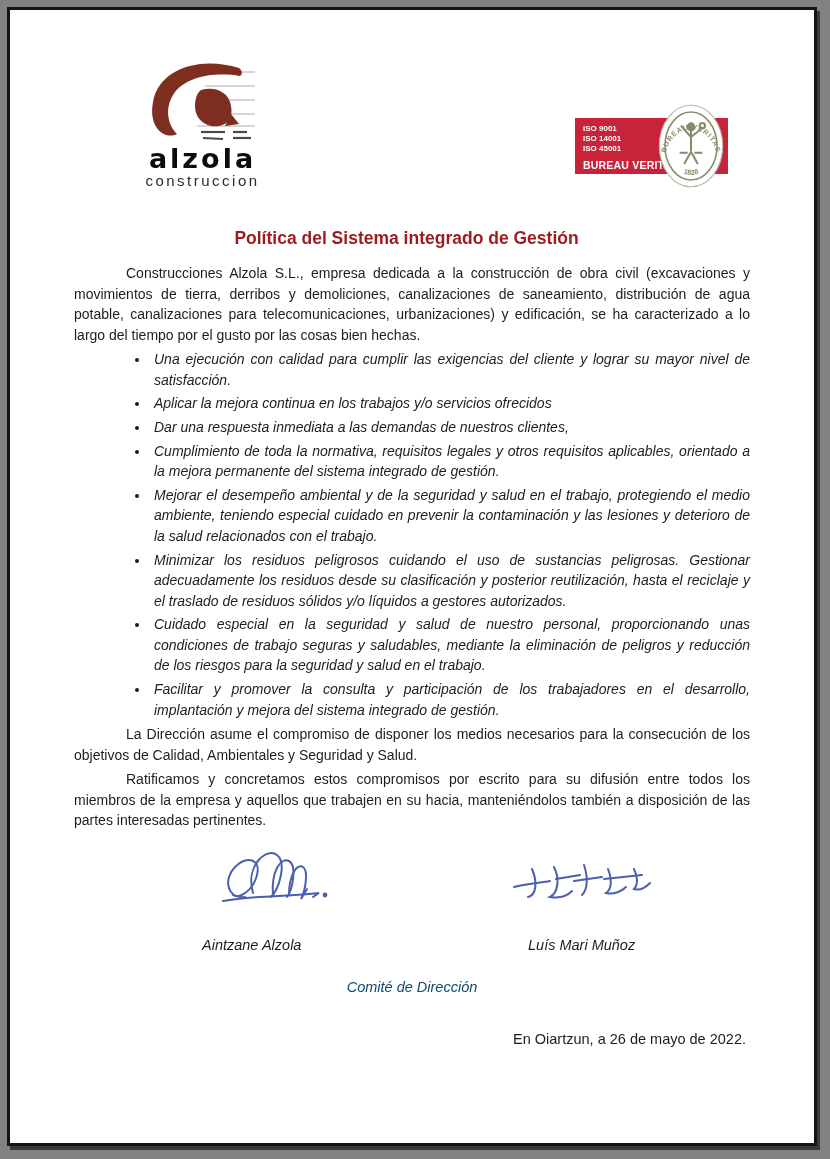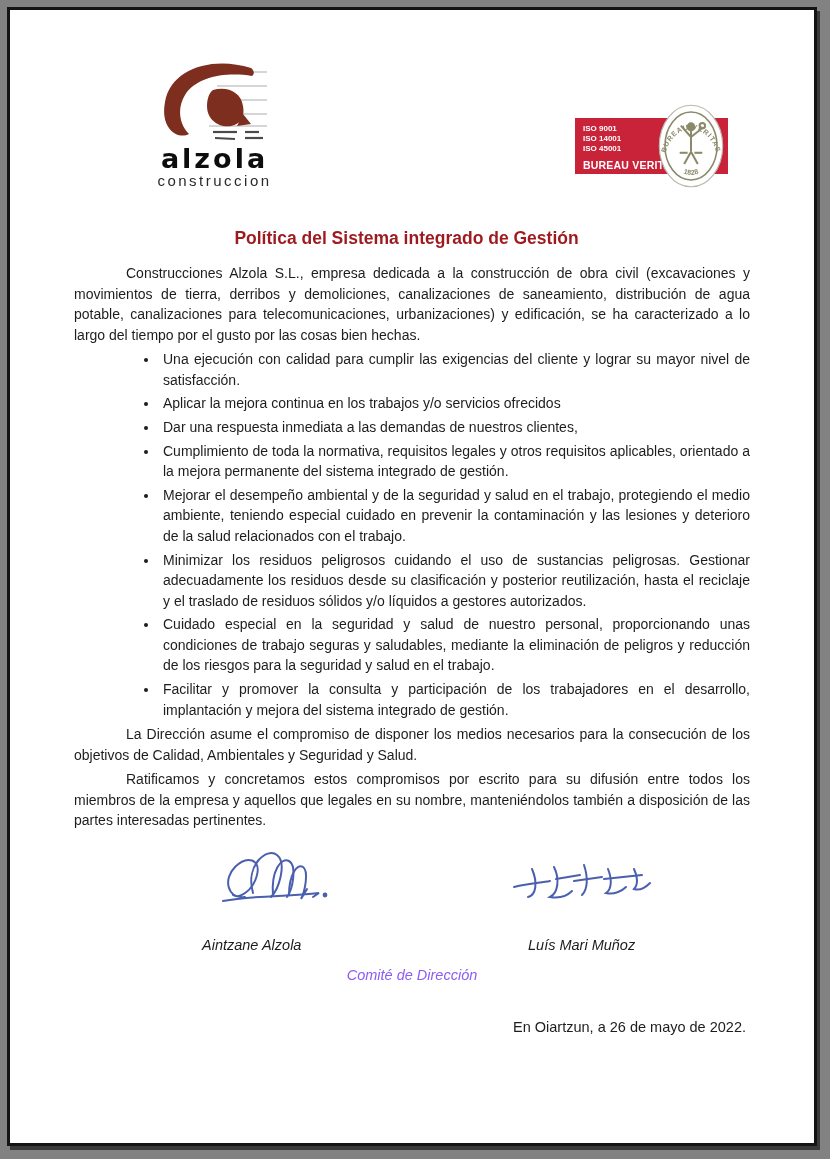--- a/index.html
+++ b/index.html
@@ -16,21 +16,21 @@
     width:810px; height:1139px;
     background:#ffffff;
     border:3px solid #141414;
     box-shadow:3px 4px 0 rgba(0,0,0,0.55);
     box-sizing:border-box;
     overflow:hidden;
   }
 
   
   .header{position:relative;height:190px;}
-  .logo{position:absolute;left:132px;top:52px;width:145px;text-align:center;}
+  .logo{position:absolute;left:120px;top:52px;width:145px;text-align:center;}
   .logo-mark{width:120px;height:86px;display:block;margin:0 auto;}
   .logo-name{
     font-weight:bold;font-size:27px;letter-spacing:3px;color:#0d0d0d;
     line-height:0.85; font-family:"DejaVu Sans", sans-serif;
   }
   .logo-sub{
     font-size:15px;letter-spacing:2.5px;color:#2a2a2a;margin-top:1px;
     font-family:"Liberation Sans", sans-serif;
   }
 
@@ -57,34 +57,35 @@
     font-size:14px;line-height:1.47;color:#1d1d1d;
     text-align:justify;
   }
   .body-text p{margin:0 0 4px 0;}
   p.indent{text-indent:52px;}
   ul.policy-list{
     margin:2px 0 4px 0;
     padding-left:72px;
   }
   ul.policy-list li{
-    margin:0 0 3px 13px;
+    margin:0 0 3px 4px;
     padding-left:4px;
+    font-style:italic;
   }
   .closing{margin-top:2px;}
 
   
   .sig-row{position:relative;height:92px;margin-top:14px;}
   .sig-left{position:absolute;left:205px;top:0;}
   .sig-right{position:absolute;left:500px;top:12px;}
   .names-row{position:relative;height:26px;font-style:italic;font-size:14.5px;color:#1d1d1d;}
   .name-left{position:absolute;left:192px;}
   .name-right{position:absolute;left:518px;}
   .committee{
-    text-align:center;font-style:italic;font-size:14.5px;color:#8b5cf6;margin-top:4px;
+    text-align:center;font-style:italic;font-size:14.5px;color:#0c4a6e;margin-top:16px;
   }
   .date-line{
     text-align:right;margin:36px 68px 0 0;font-size:14.5px;color:#1d1d1d;
   }
 </style>
 </head>
 <body>
 
 <div class="page">
 
@@ -162,21 +163,21 @@
       <li>Aplicar la mejora continua en los trabajos y/o servicios ofrecidos</li>
       <li>Dar una respuesta inmediata a las demandas de nuestros clientes,</li>
       <li>Cumplimiento de toda la normativa, requisitos legales y otros requisitos aplicables, orientado a la mejora permanente del sistema integrado de gestión.</li>
       <li>Mejorar el desempeño ambiental y de la seguridad y salud en el trabajo, protegiendo el medio ambiente, teniendo especial cuidado en prevenir la contaminación y las lesiones y deterioro de la salud relacionados con el trabajo.</li>
       <li>Minimizar los residuos peligrosos cuidando el uso de sustancias peligrosas. Gestionar adecuadamente los residuos desde su clasificación y posterior reutilización, hasta el reciclaje y el traslado de residuos sólidos y/o líquidos a gestores autorizados.</li>
       <li>Cuidado especial en la seguridad y salud de nuestro personal, proporcionando unas condiciones de trabajo seguras y saludables, mediante la eliminación de peligros y reducción de los riesgos para la seguridad y salud en el trabajo.</li>
       <li>Facilitar y promover la consulta y participación de los trabajadores en el desarrollo, implantación y mejora del sistema integrado de gestión.</li>
     </ul>
 
     <p class="indent closing">La Dirección asume el compromiso de disponer los medios necesarios para la consecución de los objetivos de Calidad, Ambientales y Seguridad y Salud.</p>
-    <p class="indent">Ratificamos y concretamos estos compromisos por escrito para su difusión entre todos los miembros de la empresa y aquellos que legales en su nombre, manteniéndolos también a disposición de las partes interesadas pertinentes.</p>
+    <p class="indent">Ratificamos y concretamos estos compromisos por escrito para su difusión entre todos los miembros de la empresa y aquellos que trabajen en su hacia, manteniéndolos también a disposición de las partes interesadas pertinentes.</p>
   </div>
 
   <div class="sig-row">
     <svg class="sig-left" width="130" height="80" viewBox="0 0 130 80">
       <g fill="none" stroke="#4a5fae" stroke-width="2" stroke-linecap="round">
         <path d="M30,52 C12,54 8,34 20,22 C32,10 46,14 42,30 C38,46 24,54 18,50"></path>
         <path d="M38,48 C30,20 52,2 62,10 C72,18 64,44 56,52"></path>
         <path d="M58,50 C56,26 66,12 74,16 C82,20 78,44 72,52"></path>
         <path d="M74,50 C74,30 82,18 88,22 C94,26 90,46 86,54 L92,44"></path>
         <path d="M8,56 C40,50 74,52 104,48 L98,52"></path>

